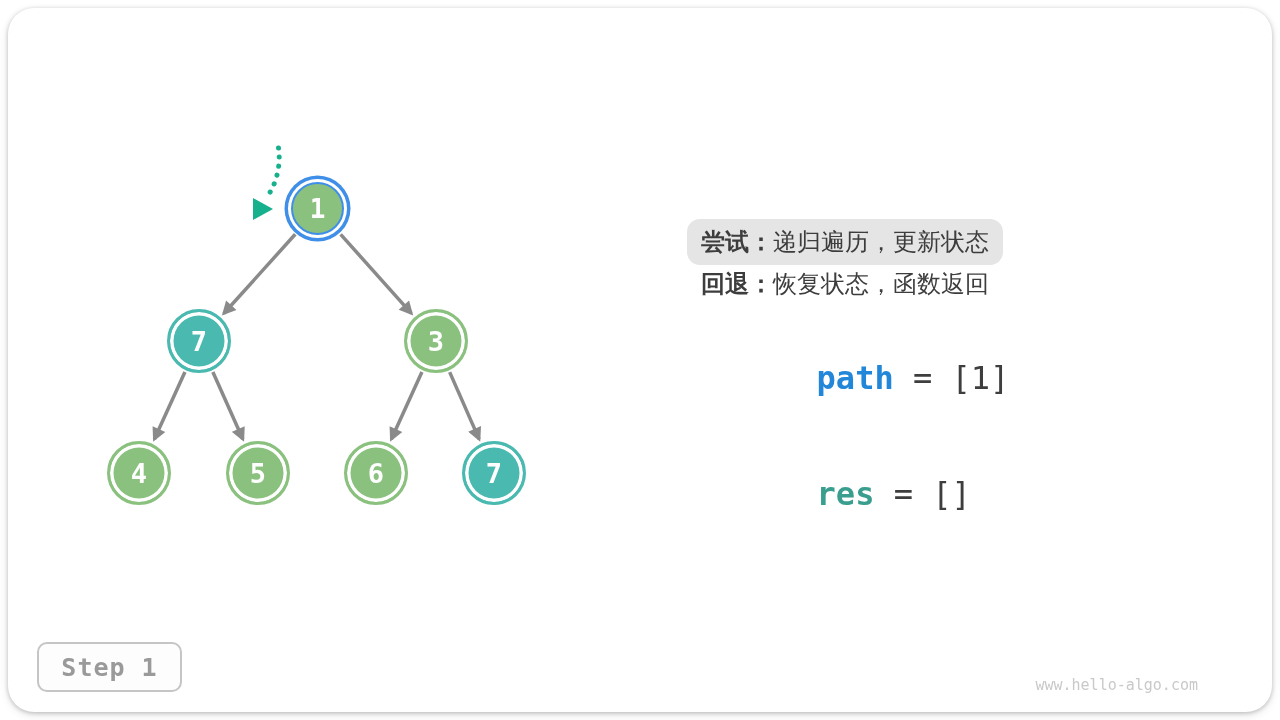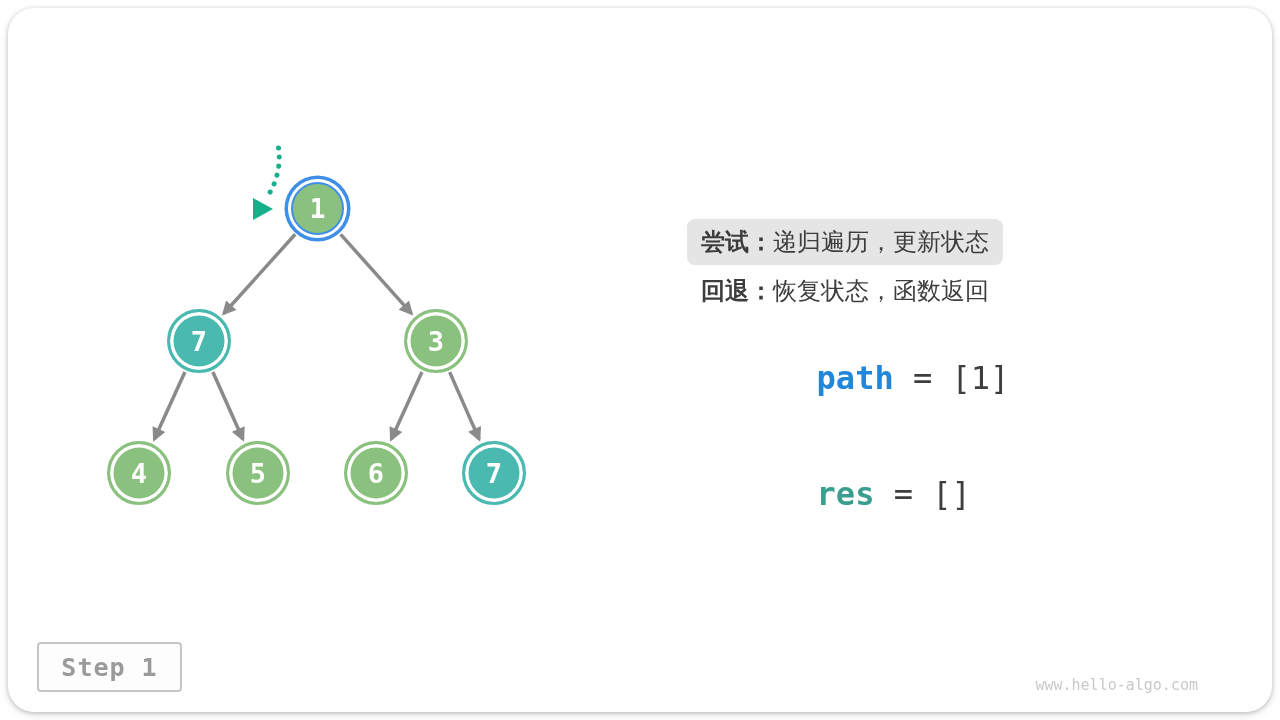--- a/index.html
+++ b/index.html
@@ -56,28 +56,28 @@
     box-shadow: 0 0 0 3px #ffffff, 0 0 0 6.5px #3f8fe8;
     font-size: 26px;
   }
   .panel { position: absolute; left: 0; top: 0; }
   .try-line {
     position: absolute;
     left: 687px; top: 219px;
     height: 46px; line-height: 46px;
     padding: 0 14px;
     background: #e5e5e5;
-    border-radius: 8px;
+    border-radius: 13px;
     font-size: 24px;
     color: #3d3d3d;
     white-space: nowrap;
   }
   .back-line {
     position: absolute;
-    left: 701px; top: 276px;
+    left: 701px; top: 269px;
     height: 30px; line-height: 30px;
     font-size: 24px;
     color: #3d3d3d;
     white-space: nowrap;
   }
   .bold-label { font-weight: bold; }
   .code-line {
     position: absolute;
     left: 701px;
     height: 34px; line-height: 34px;
@@ -88,21 +88,21 @@
   }
   .code-path { top: 327px; }
   .code-res  { top: 443px; }
   .var-path { font-weight: bold; color: #2287d8; }
   .var-res  { font-weight: bold; color: #3a9e8f; margin-top: 8px; }
   .step-box {
     position: absolute;
     left: 37px; top: 642px;
     width: 145px; height: 50px;
     border: 2px solid #c5c5c5;
-    border-radius: 4px;
+    border-radius: 10px;
     background: #fdfdfd;
     display: flex; align-items: center; justify-content: center;
     font-family: "DejaVu Sans Mono", "Liberation Mono", monospace;
     font-weight: bold;
     font-size: 25px;
     color: #9a9a9a;
     letter-spacing: 1px;
   }
   .watermark {
     position: absolute;

